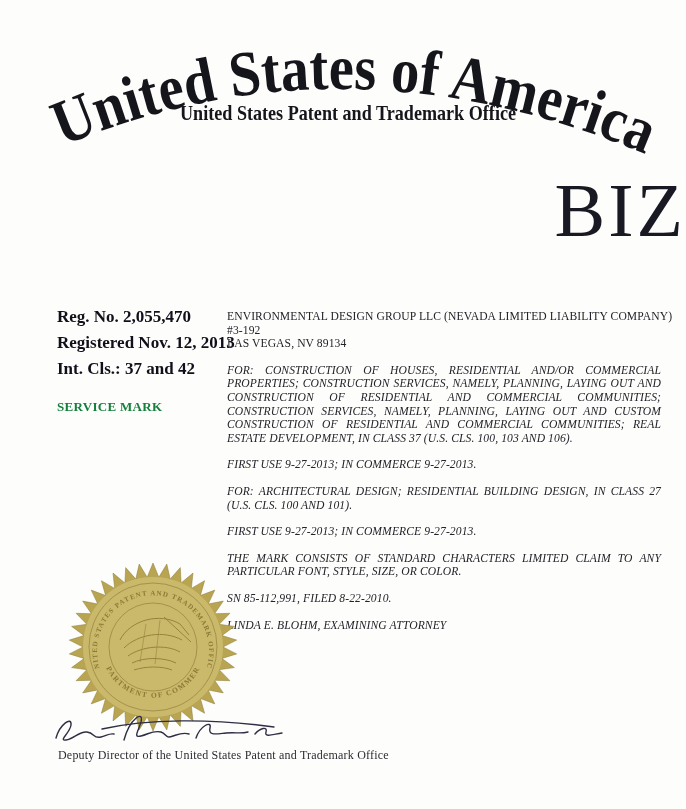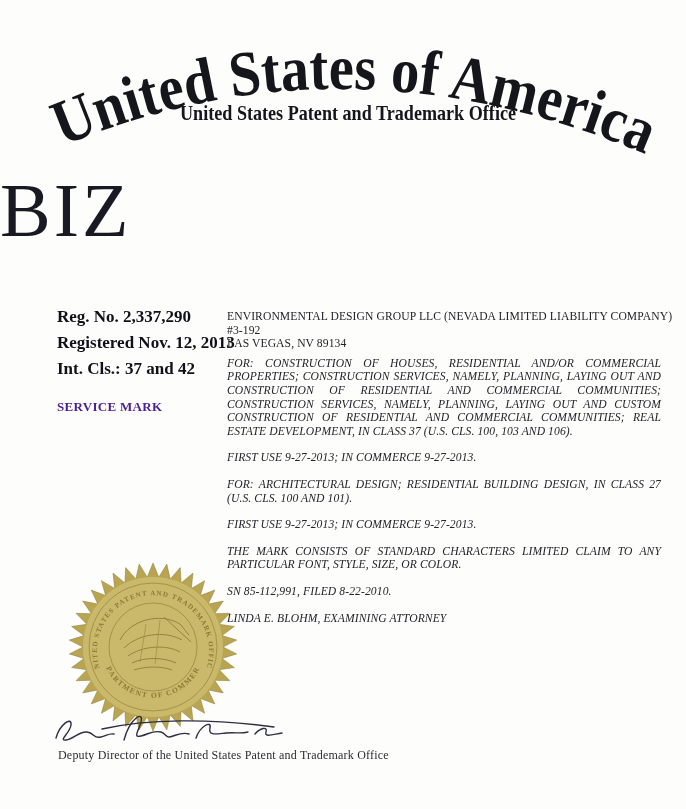--- a/index.html
+++ b/index.html
@@ -24,55 +24,55 @@
     fill: #15151c;
   }
   .subtitle-text {
     font-family: "Liberation Serif", serif;
     font-weight: 700;
     fill: #15151c;
   }
   .mark-title {
     position: absolute;
     top: 172px; left: 0; right: 0;
-    text-align: left;
+    text-align: right;
     font-size: 76px;
     line-height: 1;
     letter-spacing: 3px;
     font-weight: 400;
     color: #191923;
   }
   .left-col { position: absolute; left: 57px; }
   .reg-line {
     font-weight: 700;
     font-size: 17px;
     color: #10101a;
     white-space: nowrap;
   }
   .reg-sub {
     font-weight: 700;
     font-size: 13px;
-    color: #4c1d95;
+    color: #15803d;
     letter-spacing: 0.3px;
     white-space: nowrap;
   }
   .right-col {
     position: absolute;
     left: 227px;
     top: 310px;
     width: 434px;
     font-size: 11.6px;
     line-height: 13.6px;
     color: #23232b;
     letter-spacing: 0.1px;
   }
   .right-col p { margin-bottom: 13px; font-style: italic; }
   .right-col p.justify { text-align: justify; }
   .owner-block div { white-space: nowrap; }
-  .owner-block { margin-bottom: 6px; }
+  .owner-block { margin-bottom: 13px; }
   .seal-svg {
     position: absolute;
     left: 68px; top: 562px;
     width: 170px; height: 170px;
   }
   .seal-ring-text {
     font-family: "Liberation Serif", serif;
     font-size: 7px;
     font-weight: 700;
     letter-spacing: 1.1px;
@@ -105,21 +105,21 @@
   <svg class="header-svg" viewBox="0 0 686 160">
     <path id="archPath" d="M 58,140 Q 343,18 650,148" fill="none"></path>
     <text class="arch-text" font-size="64">
       <textPath href="#archPath" startOffset="50%" text-anchor="middle" textLength="600" lengthAdjust="spacingAndGlyphs">United States of America</textPath>
     </text>
     <text class="subtitle-text" x="348" y="112" text-anchor="middle" font-size="21" textLength="336" lengthAdjust="spacingAndGlyphs">United States Patent and Trademark Office</text>
   </svg>
 
   <div class="mark-title">BIZ</div>
 
-  <div class="left-col reg-line" style="top:307px">Reg. No. 2,337,290</div>
+  <div class="left-col reg-line" style="top:307px">Reg. No. 2,055,470</div>
   <div class="left-col reg-line" style="top:333px">Registered Nov. 12, 2013</div>
   <div class="left-col reg-line" style="top:359px">Int. Cls.: 37 and 42</div>
   <div class="left-col reg-sub" style="top:399px">SERVICE MARK</div>
 
   <div class="right-col">
     <div class="owner-block">
       <div>ENVIRONMENTAL DESIGN GROUP LLC (NEVADA LIMITED LIABILITY COMPANY)</div>
       <div>#3-192</div>
       <div>LAS VEGAS, NV 89134</div>
     </div>

